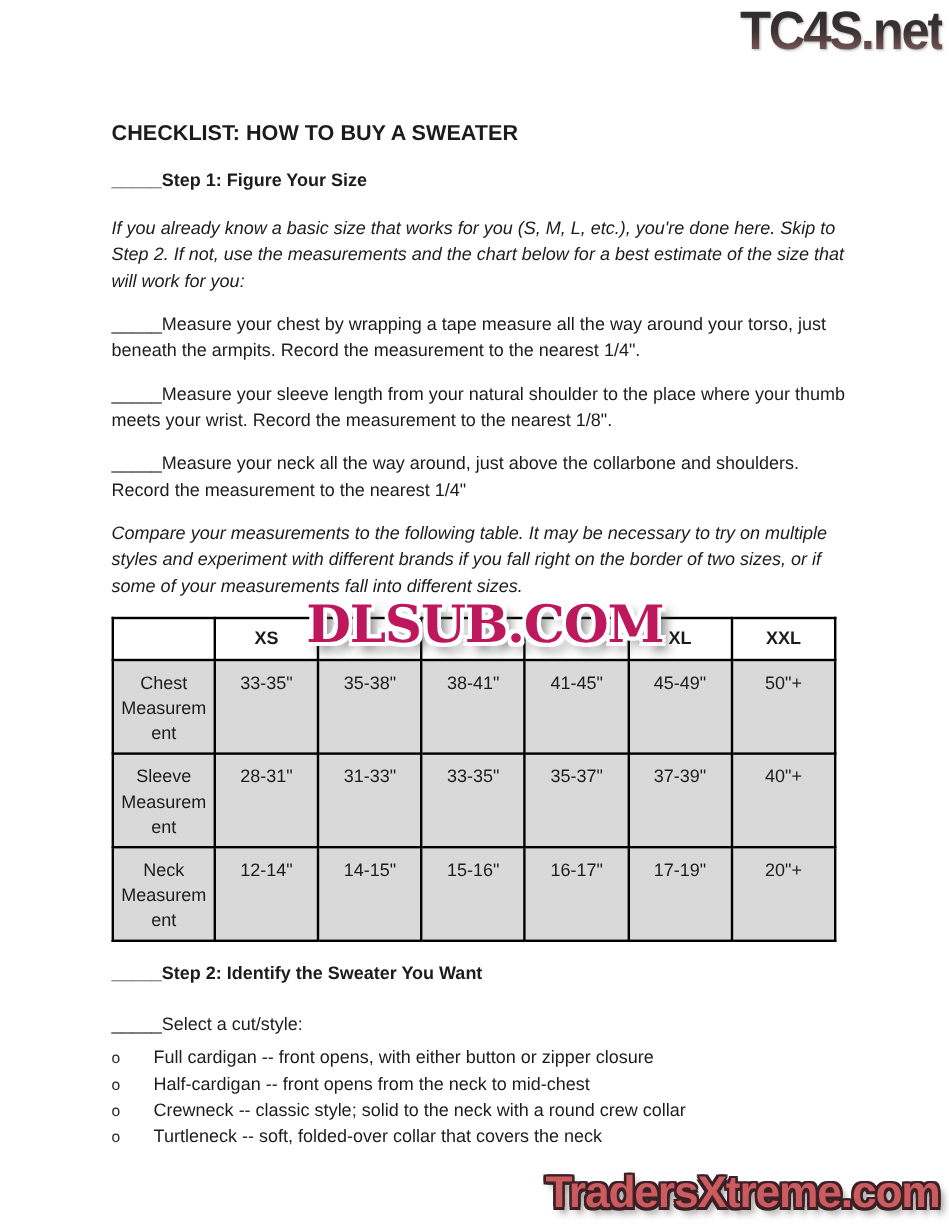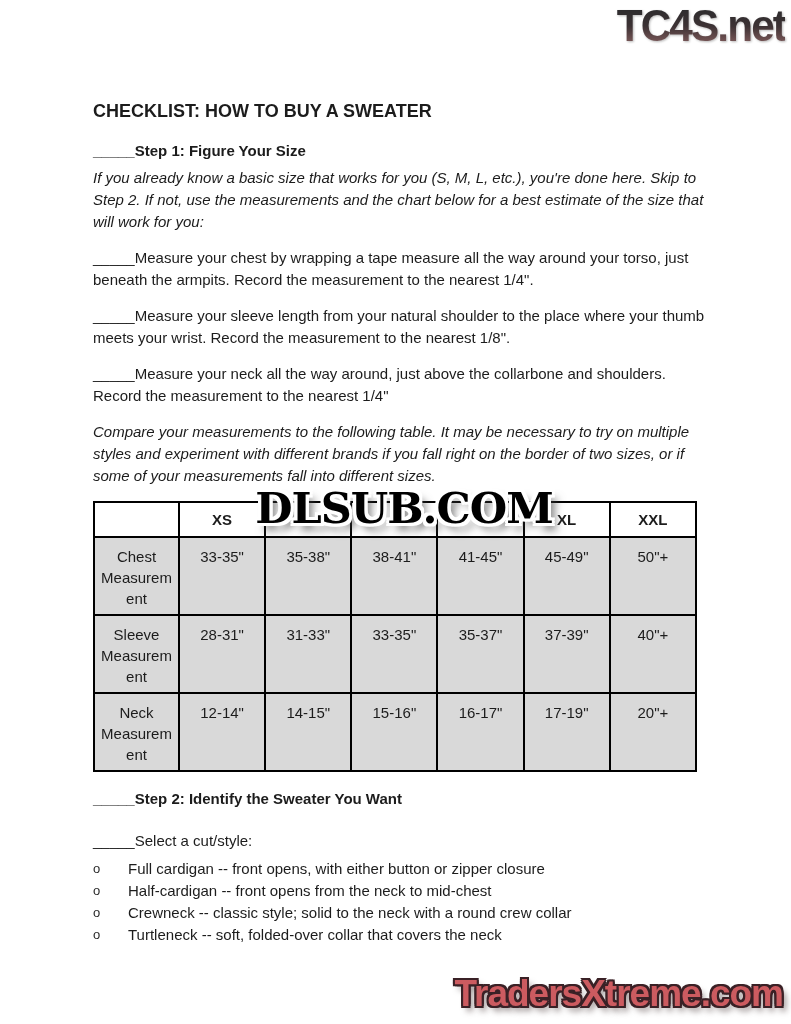--- a/index.html
+++ b/index.html
@@ -14,39 +14,39 @@
     font-size:45px; font-weight:bold; letter-spacing:-2px; line-height:52px;
     background:linear-gradient(180deg,#2b2b2d 12%, #3c3234 50%, #8c6262 92%);
     -webkit-background-clip:text; background-clip:text; color:transparent;
     transform:scaleX(.94); transform-origin:right center;
     filter:drop-shadow(1px 1px 1px rgba(0,0,0,.28));
   }
 
   
   .content { position:absolute; left:93px; top:88px; width:622px; font-size:15px; line-height:22px; }
   .doc-title { font-size:18px; font-weight:bold; margin:12px 0 18px 0; }
-  .step-heading { font-weight:bold; margin:0 0 5px 0; }
+  .step-heading { font-weight:bold; margin:0 0 18px 0; }
   .para { margin:0 0 14px 0; }
   .italic { font-style:italic; }
 
   
   .table-wrap { position:relative; margin:0 0 16px 0; }
   table.size-table { border-collapse:collapse; table-layout:fixed; width:604px; }
   .size-table col.label-col { width:85px; }
   .size-table th, .size-table td { border:2px solid #000; font-size:15px; }
   .size-table th { height:31px; background:#ffffff; font-weight:bold; text-align:center; vertical-align:middle; }
   .size-table td { height:66px; background:#d9d9d9; text-align:center; vertical-align:top; padding:8px 2px 2px 2px; }
   .size-table td.row-label { font-weight:normal; overflow-wrap:break-word; word-wrap:break-word; line-height:21px; }
 
   
   .dlsub-watermark {
     position:absolute; left:50%; top:-19px; transform:translateX(-50%);
     font-family:"DejaVu Serif", serif; font-weight:bold;
     font-size:43px; line-height:52px; letter-spacing:-1px; white-space:nowrap;
-    color:#000000; z-index:5;
+    color:#be185d; z-index:5;
     text-shadow:
       -3px 0 0 #fff, 3px 0 0 #fff, 0 -3px 0 #fff, 0 3px 0 #fff,
       -2px -2px 0 #fff, 2px -2px 0 #fff, -2px 2px 0 #fff, 2px 2px 0 #fff,
       -3px -3px 0 #fff, 3px -3px 0 #fff, -3px 3px 0 #fff, 3px 3px 0 #fff,
       6px 7px 9px rgba(70,70,70,.75);
   }
 
   
   .style-list { margin:6px 0 0 0; }
   .style-item { display:flex; line-height:22px; }

